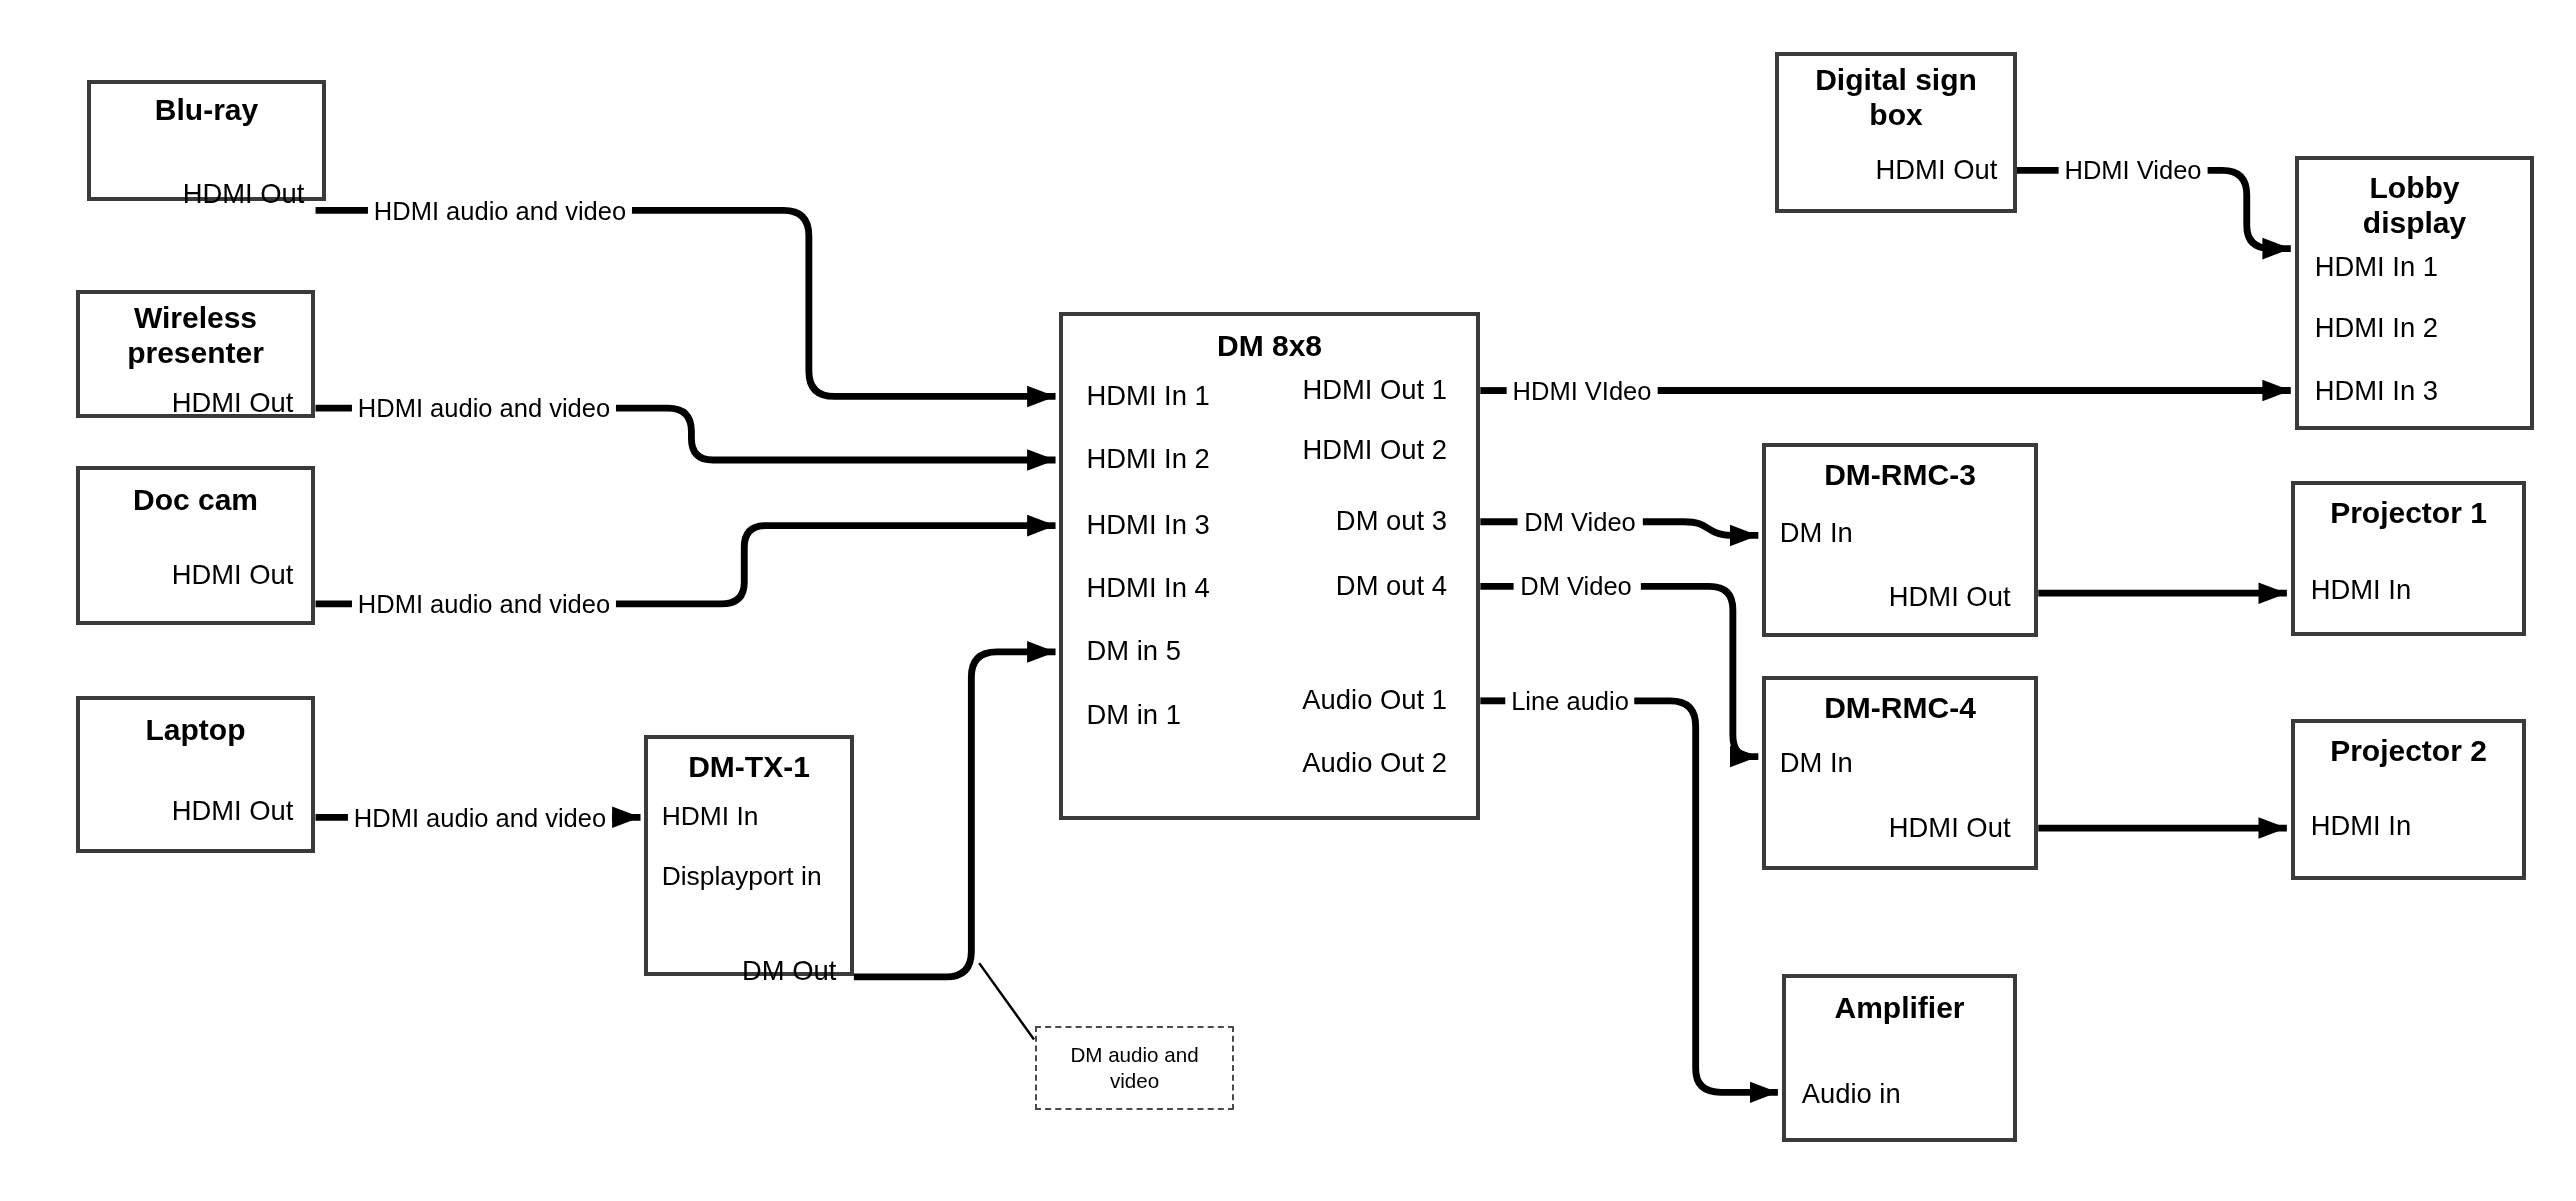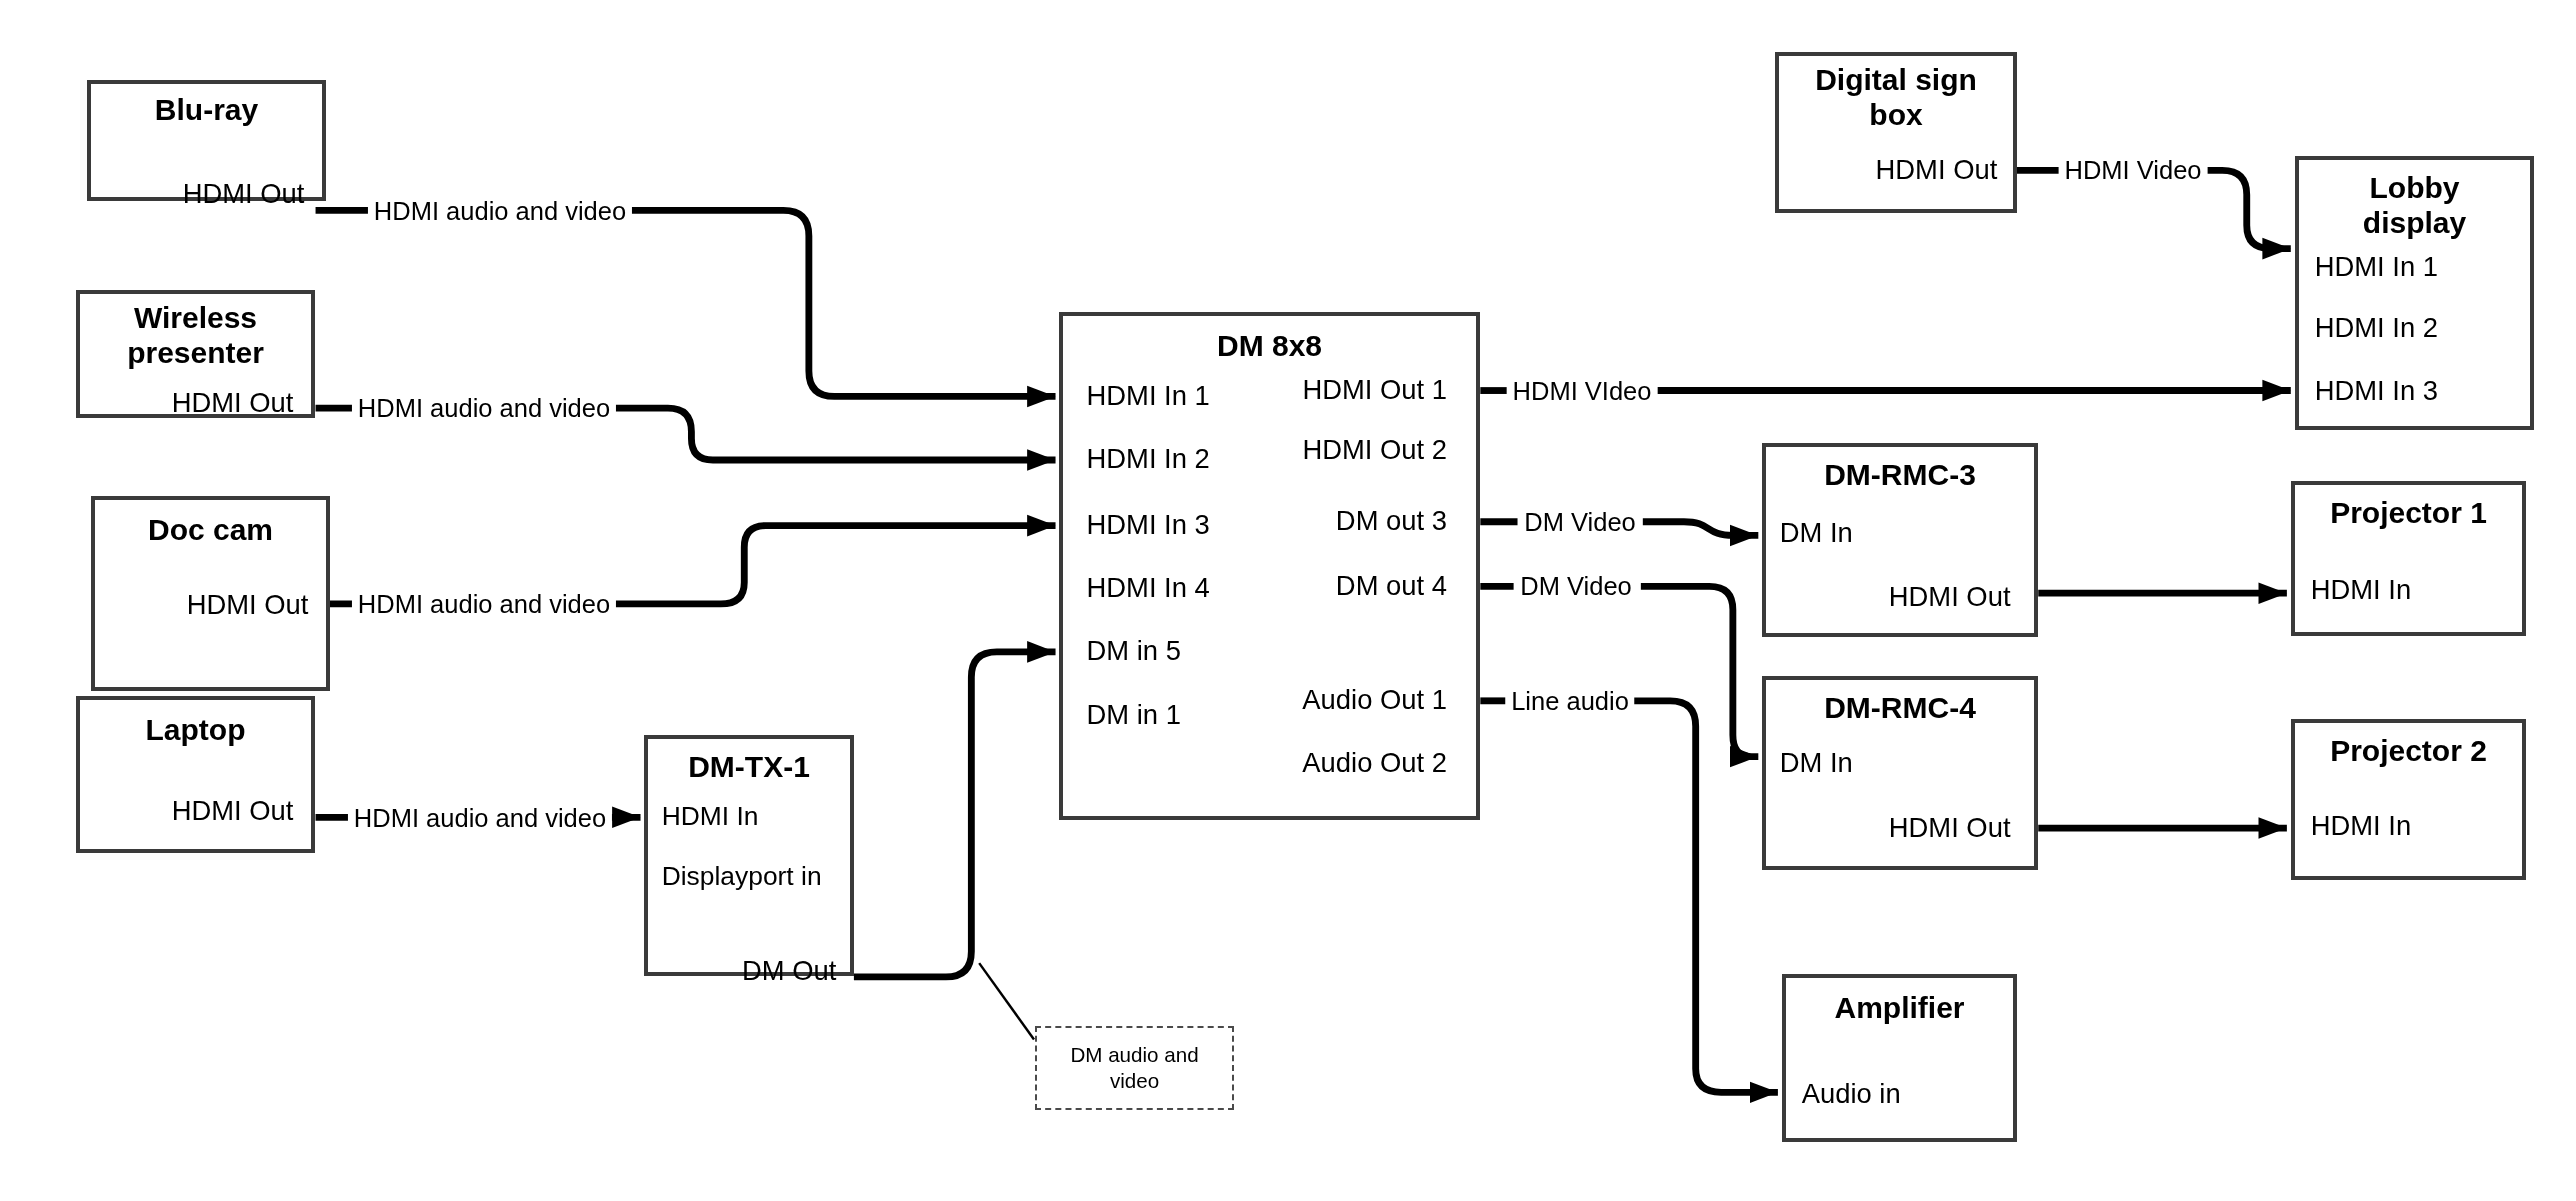--- a/index.html
+++ b/index.html
@@ -94,21 +94,21 @@
   <div class="node" style="left:76px;top:80px;width:239px;height:121px;margin-left:11px;">
     <div class="node-title" style="top:7.8px;padding:0 9.8px;">Blu-ray</div>
     <div class="port right" style="top:94px;right:17.6px;">HDMI Out</div>
   </div>
 
   <div class="node" style="left:76px;top:290px;width:239px;height:128px;">
     <div class="node-title" style="top:5.9px;padding:0 9.8px;">Wireless presenter</div>
     <div class="port right" style="top:93px;right:17.6px;">HDMI Out</div>
   </div>
 
-  <div class="node" style="left:76px;top:496px;width:239px;height:195px;margin-left:15px;">
+  <div class="node" style="left:76px;top:466px;width:239px;height:159px;">
     <div class="node-title" style="top:11.7px;padding:0 9.8px;">Doc cam</div>
     <div class="port right" style="top:89px;right:17.6px;">HDMI Out</div>
   </div>
 
   <div class="node" style="left:76px;top:696px;width:239px;height:157px;">
     <div class="node-title" style="top:11.7px;padding:0 9.8px;">Laptop</div>
     <div class="port right" style="top:95px;right:17.6px;">HDMI Out</div>
   </div>
 
   <div class="node" style="left:644px;top:735px;width:210px;height:241px;">

